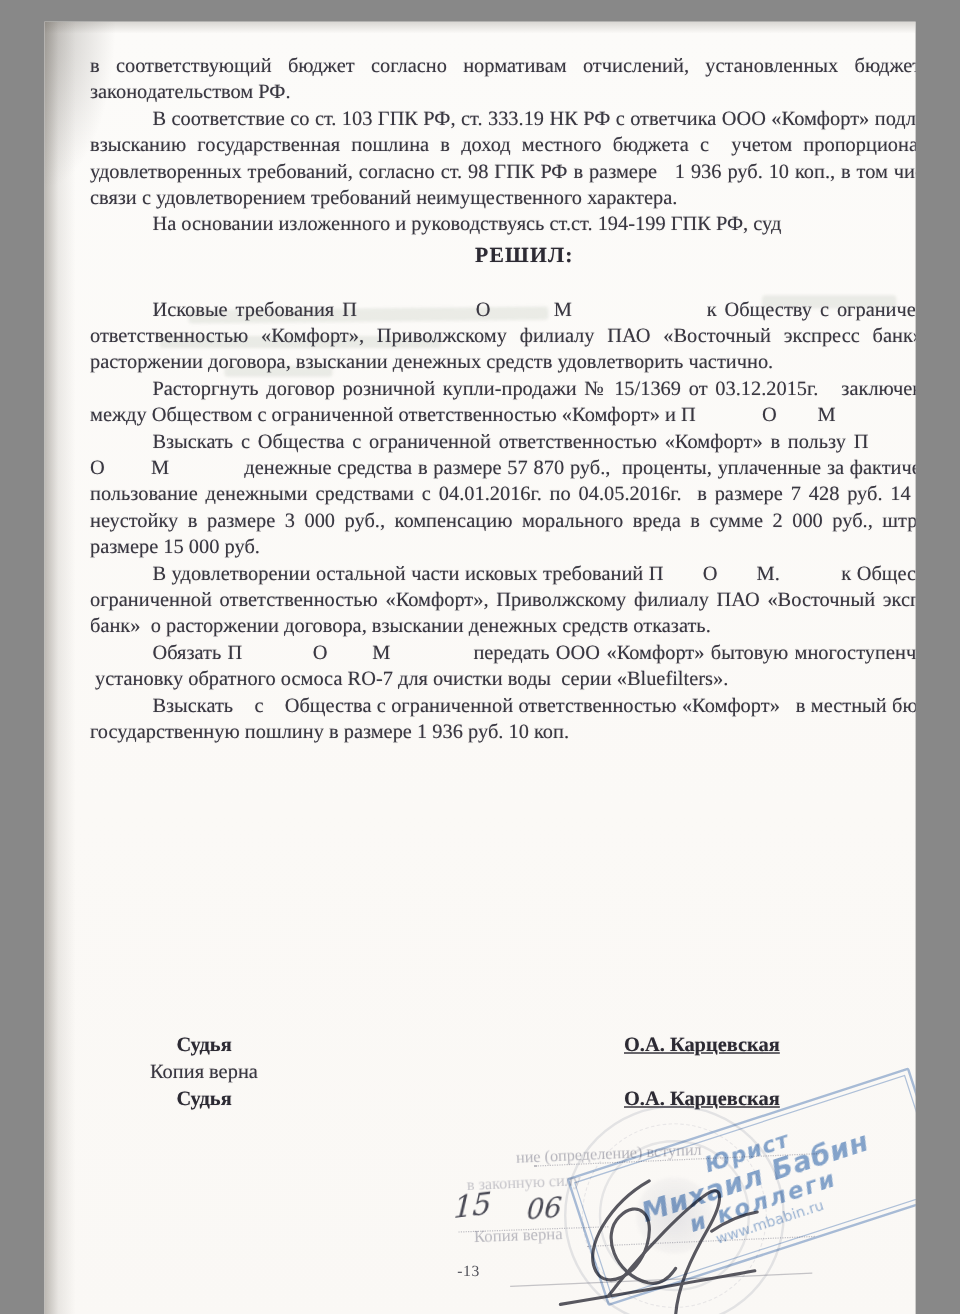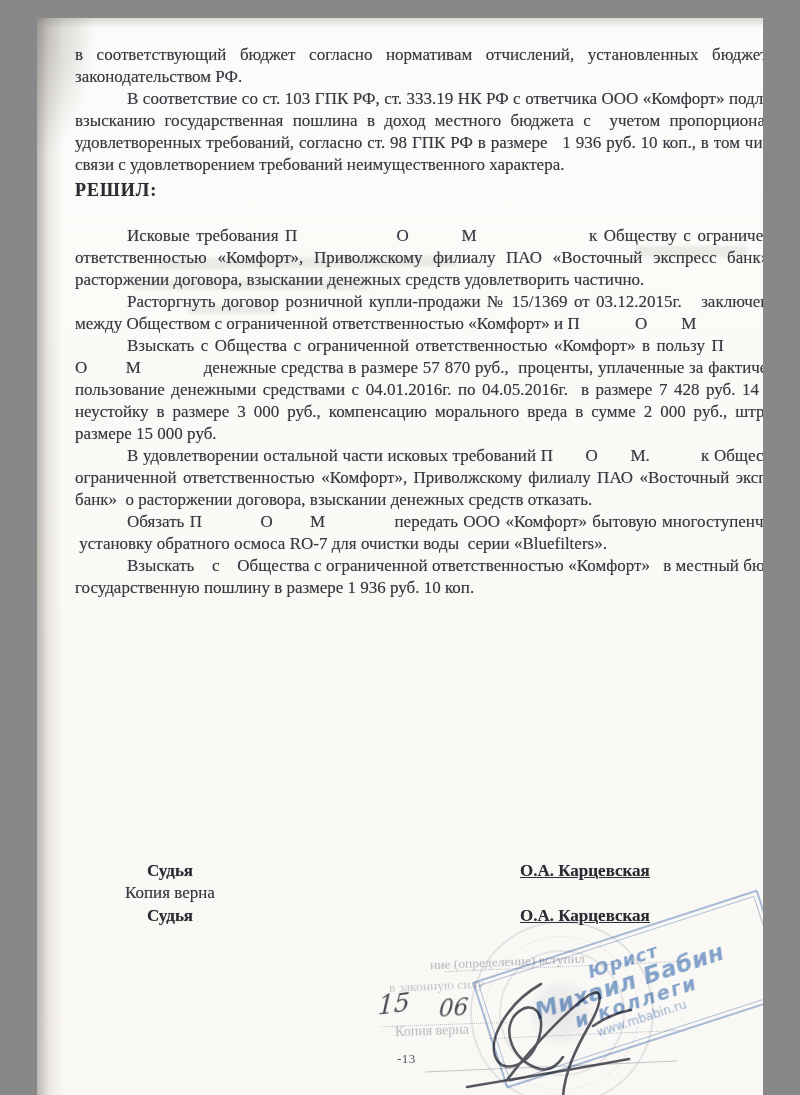--- a/index.html
+++ b/index.html
@@ -31,21 +31,21 @@
 
   
   .content {
     position:absolute; left:38px; top:26px; width:724px;
     font-size:17px; line-height:22px; text-align:justify;
     color:#393741; text-shadow:0 0 0.7px rgba(70,68,75,0.5);
   }
   .para { text-indent:52px; }
   .para.no-indent { text-indent:0; }
   .heading {
-    font-size:18px; font-weight:bold; text-indent:0;
+    font-size:18px; font-weight:bold; text-align:center; text-indent:0;
     letter-spacing:1px; color:#2c2a33; margin:3px 0 24px 0;
   }
 
   
   .signatures { position:absolute; left:0; top:843px; width:100%; font-size:17px;
     color:#393741; text-shadow:0 0 0.7px rgba(70,68,75,0.5); }
   .sig-row { position:absolute; height:22px; width:100%; }
   .row1 { top:0; } .row2 { top:22px; } .row3 { top:45px; }
   .sig-label { position:absolute; left:110px; font-weight:bold; color:#2c2a33; }
   .copy-label { position:absolute; left:88px; }
@@ -73,21 +73,21 @@
   .fl1 { left:408px; top:948px;  width:240px; transform:rotate(-2.5deg); }
   .fl2 { left:345px; top:1006px; width:125px; transform:rotate(-2deg); }
   .fl3 { left:452px; top:1016px; width:190px; transform:rotate(-2.5deg); }
   .fl4 { left:388px; top:1048px; width:252px; transform:rotate(-2.5deg); border-bottom:1px solid rgba(115,115,128,0.40); }
 
   .hand-day, .hand-month { position:absolute; font-family:"DejaVu Serif",serif; font-style:italic;
     color:#4b4b56; filter:blur(0.3px); }
   .hand-day   { left:341px; top:972px; font-size:25px; transform:rotate(-7deg) skewX(-10deg); }
   .hand-month { left:402px; top:977px; font-size:23px; transform:rotate(-4deg) skewX(-8deg); }
 
-  .page-number { position:absolute; left:360px; top:1033px; font-size:13px;
+  .page-number { position:absolute; left:344px; top:1033px; font-size:13px;
     color:#4e4e57; letter-spacing:0.5px;text-align:center; }
 
   .judge-signature { position:absolute; left:406px; top:948px; }
   .corner-mark { position:absolute; left:730px; top:1040px; }
 
   .law-stamp { position:absolute; left:445px; top:915px; width:300px; height:112px;
     transform:rotate(-18deg); border:2px solid rgba(100,140,195,0.55); border-radius:2px;
     display:flex; align-items:center; justify-content:center; mix-blend-mode:multiply; }
   .law-stamp-inner { position:absolute; inset:3px; border:1px solid rgba(100,140,195,0.50); }
   .law-stamp-text { position:relative; text-align:center; font-family:"DejaVu Sans",sans-serif;
@@ -110,20 +110,21 @@
   <div class="edge-right-strip"></div>
 
   <div class="ghost g1"></div>
   <div class="ghost g2"></div>
   <div class="ghost g3"></div>
   <div class="ghost g4"></div>
 
   <div class="content">
     <p class="para no-indent">в соответствующий бюджет согласно нормативам отчислений, установленных бюджетным законодательством РФ.</p>
     <p class="para">В соответствие со ст. 103 ГПК РФ, ст. 333.19 НК РФ с ответчика ООО «Комфорт» подлежит взысканию государственная пошлина в доход местного бюджета с &nbsp;учетом пропорционально удовлетворенных требований, согласно ст. 98 ГПК РФ в размере &nbsp;&nbsp;1&nbsp;936 руб. 10 коп., в том числе в связи с удовлетворением требований неимущественного характера.</p>
+    <p class="para">На основании изложенного и руководствуясь ст.ст. 194-199 ГПК РФ, суд</p>
     <h2 class="heading">РЕШИЛ:</h2>
     <p class="para">Исковые требования П&nbsp;&nbsp;&nbsp;&nbsp;&nbsp;&nbsp;&nbsp;&nbsp;&nbsp;&nbsp;&nbsp;&nbsp;&nbsp;&nbsp; О&nbsp;&nbsp;&nbsp;&nbsp;&nbsp;&nbsp;&nbsp; М&nbsp;&nbsp;&nbsp;&nbsp;&nbsp;&nbsp;&nbsp;&nbsp;&nbsp;&nbsp;&nbsp;&nbsp;&nbsp;&nbsp;&nbsp;&nbsp; к Обществу с ограниченной ответственностью «Комфорт», Приволжскому филиалу ПАО «Восточный экспресс банк» &nbsp;о расторжении договора, взыскании денежных средств удовлетворить частично.</p>
     <p class="para">Расторгнуть договор розничной купли-продажи №&nbsp;15/1369 от 03.12.2015г. &nbsp;&nbsp;заключенный между Обществом с ограниченной ответственностью «Комфорт» и П&nbsp;&nbsp;&nbsp;&nbsp;&nbsp;&nbsp;&nbsp;&nbsp;&nbsp;&nbsp;&nbsp;&nbsp; О&nbsp;&nbsp;&nbsp;&nbsp;&nbsp;&nbsp;&nbsp; М</p>
     <p class="para">Взыскать с Общества с ограниченной ответственностью «Комфорт» в пользу П&nbsp;&nbsp;&nbsp;&nbsp;&nbsp;&nbsp;&nbsp;&nbsp;&nbsp;&nbsp;&nbsp;&nbsp; О&nbsp;&nbsp;&nbsp;&nbsp;&nbsp;&nbsp;&nbsp; М&nbsp;&nbsp;&nbsp;&nbsp;&nbsp;&nbsp;&nbsp;&nbsp;&nbsp;&nbsp;&nbsp;&nbsp; денежные&nbsp;средства в размере 57&nbsp;870 руб., &nbsp;проценты, уплаченные за фактическое пользование денежными средствами с 04.01.2016г. по 04.05.2016г. &nbsp;в размере 7&nbsp;428 руб. 14 коп., неустойку в размере 3&nbsp;000 руб., компенсацию морального вреда в сумме 2&nbsp;000 руб., штраф в размере 15&nbsp;000 руб.</p>
     <p class="para">В удовлетворении остальной части исковых требований П&nbsp;&nbsp;&nbsp;&nbsp;&nbsp;&nbsp; О&nbsp;&nbsp;&nbsp;&nbsp;&nbsp;&nbsp; М.&nbsp;&nbsp;&nbsp;&nbsp;&nbsp;&nbsp;&nbsp;&nbsp;&nbsp;&nbsp; к Обществу с ограниченной ответственностью «Комфорт», Приволжскому филиалу ПАО «Восточный экспресс банк» &nbsp;о расторжении договора, взыскании денежных средств отказать.</p>
     <p class="para">Обязать П&nbsp;&nbsp;&nbsp;&nbsp;&nbsp;&nbsp;&nbsp;&nbsp;&nbsp;&nbsp; О&nbsp;&nbsp;&nbsp;&nbsp;&nbsp;&nbsp; М&nbsp;&nbsp;&nbsp;&nbsp;&nbsp;&nbsp;&nbsp;&nbsp;&nbsp;&nbsp;&nbsp;&nbsp; передать ООО «Комфорт» бытовую многоступенчатую &nbsp;установку обратного осмоса RO-7 для очистки воды &nbsp;серии «Bluefilters».</p>
     <p class="para">Взыскать &nbsp;&nbsp;&nbsp;с &nbsp;&nbsp;&nbsp;Общества с ограниченной ответственностью «Комфорт» &nbsp;&nbsp;в местный бюджет государственную пошлину в размере 1&nbsp;936 руб. 10 коп.</p>
   </div>
 
   <div class="signatures">

